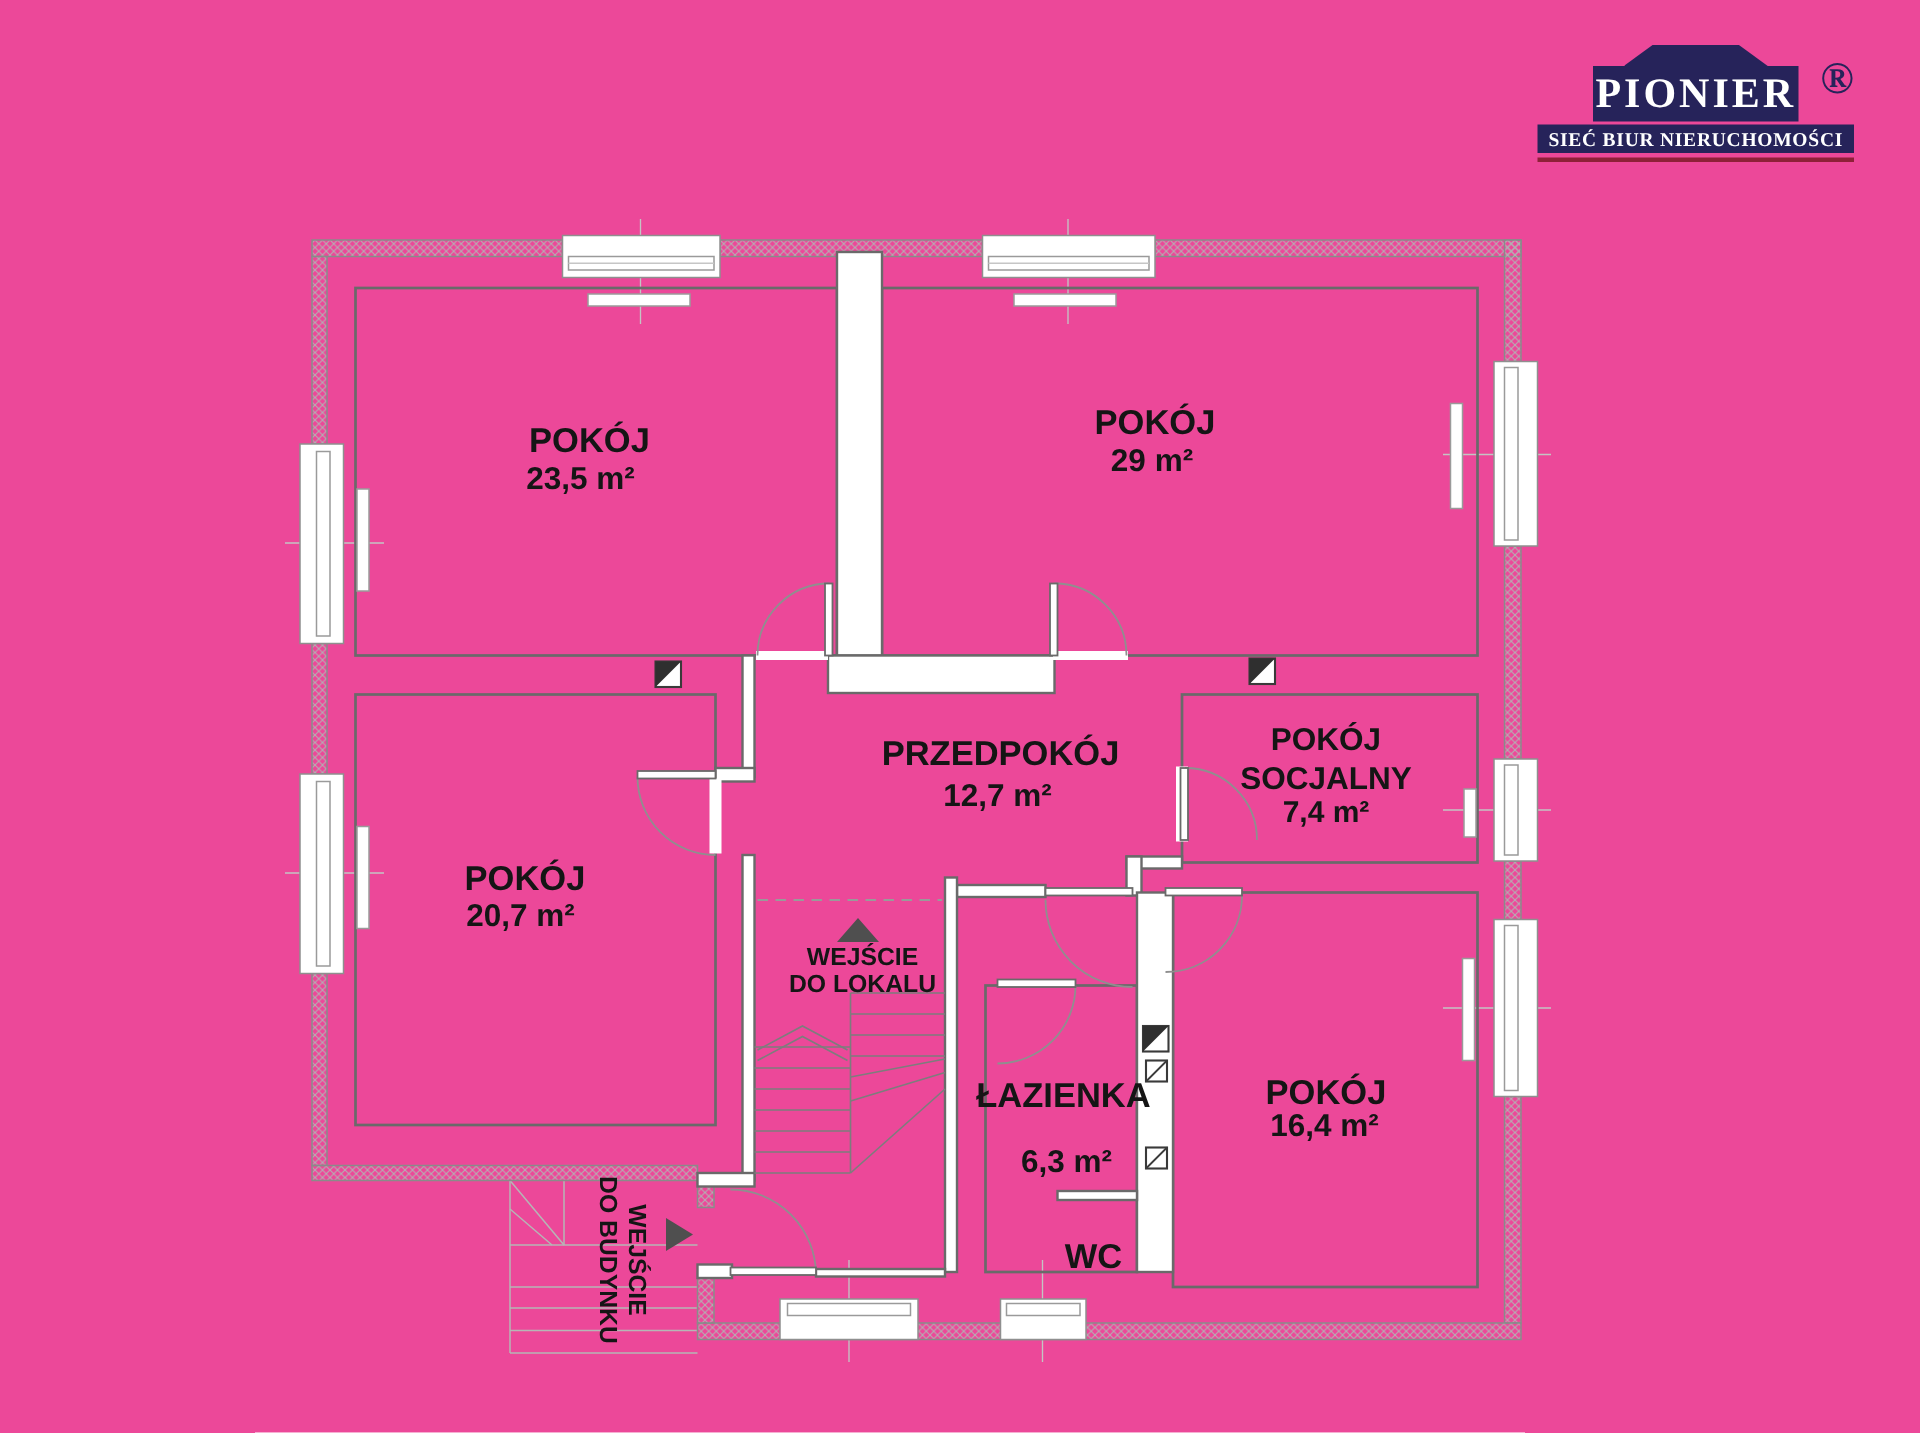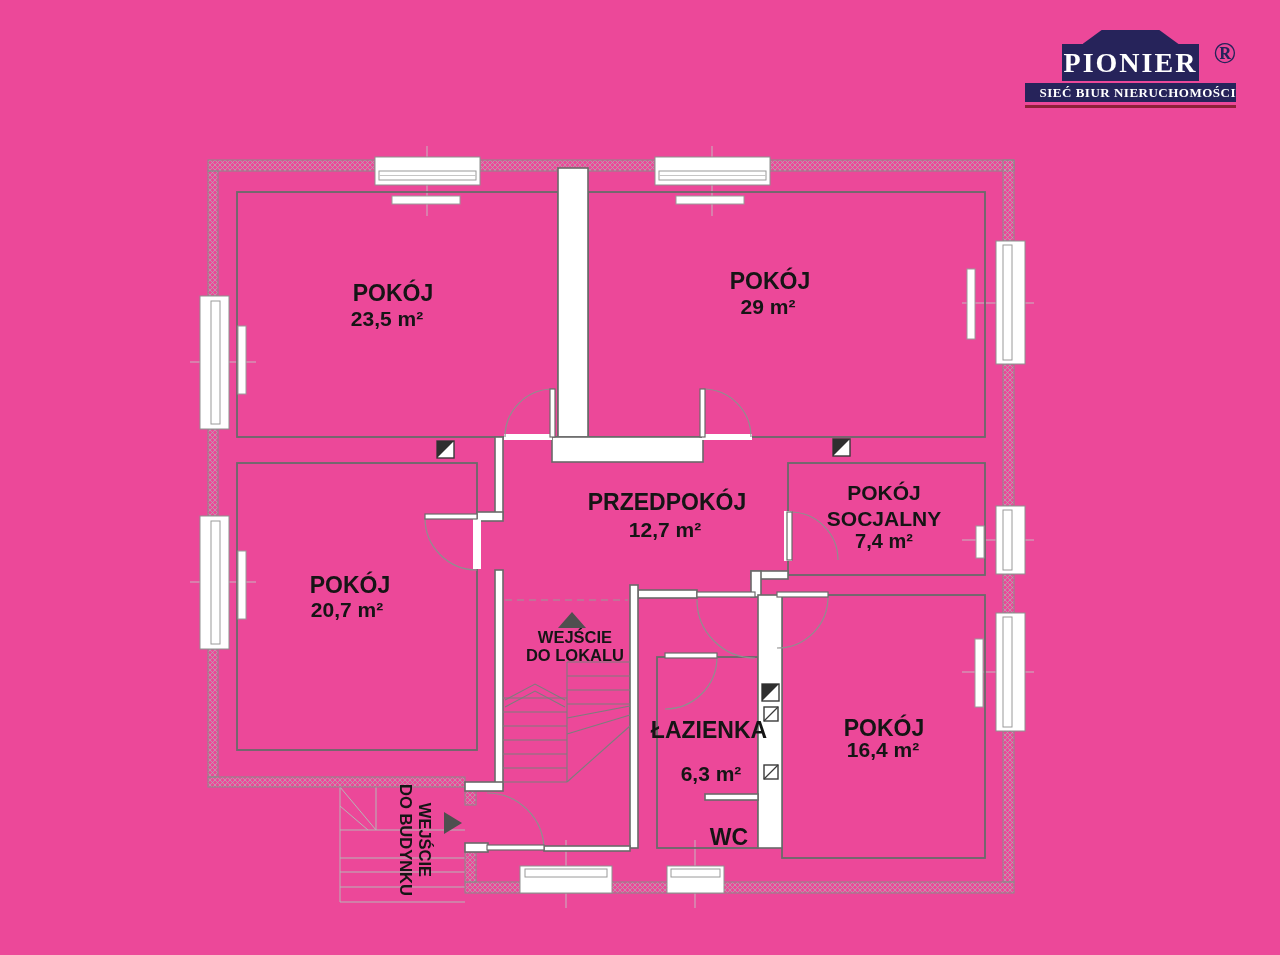--- a/index.html
+++ b/index.html
@@ -7,21 +7,21 @@
           font-family:"Liberation Sans",sans-serif;}
   
   .logo{position:absolute;left:1025px;top:30px;width:211px;}
   .logo-roof{width:96px;height:14px;margin:0 auto;background:#26235a;
              clip-path:polygon(20% 0,80% 0,100% 100%,0 100%);}
   .logo-main{width:137px;height:37px;margin:0 auto;background:#26235a;color:#fff;
              font-family:"Liberation Serif",serif;font-weight:bold;font-size:28px;
              letter-spacing:2px;text-align:center;line-height:37px;}
   .logo-r{position:absolute;right:0;top:8px;color:#26235a;font-family:"Liberation Serif",serif;
           font-size:30px;font-weight:bold;line-height:30px;}
-  .logo-band{margin-top:2px;height:19px;background:#26235a;color:#fff;text-align:right;
+  .logo-band{margin-top:2px;height:19px;background:#26235a;color:#fff;text-align:center;
              font-family:"Liberation Serif",serif;font-weight:bold;font-size:13px;
              letter-spacing:.5px;line-height:19px;white-space:nowrap;}
   .logo-rule{margin-top:3px;height:3px;background:#8e2038;}
   
   svg{position:absolute;left:0;top:0;}
   .wall{fill:#ffffff;stroke:#6a6a6a;stroke-width:1.6;}
   .room{fill:none;stroke:#6a6a6a;stroke-width:1.8;}
   .gap{fill:#ffffff;stroke:none;}
   .hatch{fill:url(#hatchpat);stroke:#8a8a8a;stroke-width:1;}
   .bay{fill:#ffffff;stroke:#8f8f8f;stroke-width:1;}

